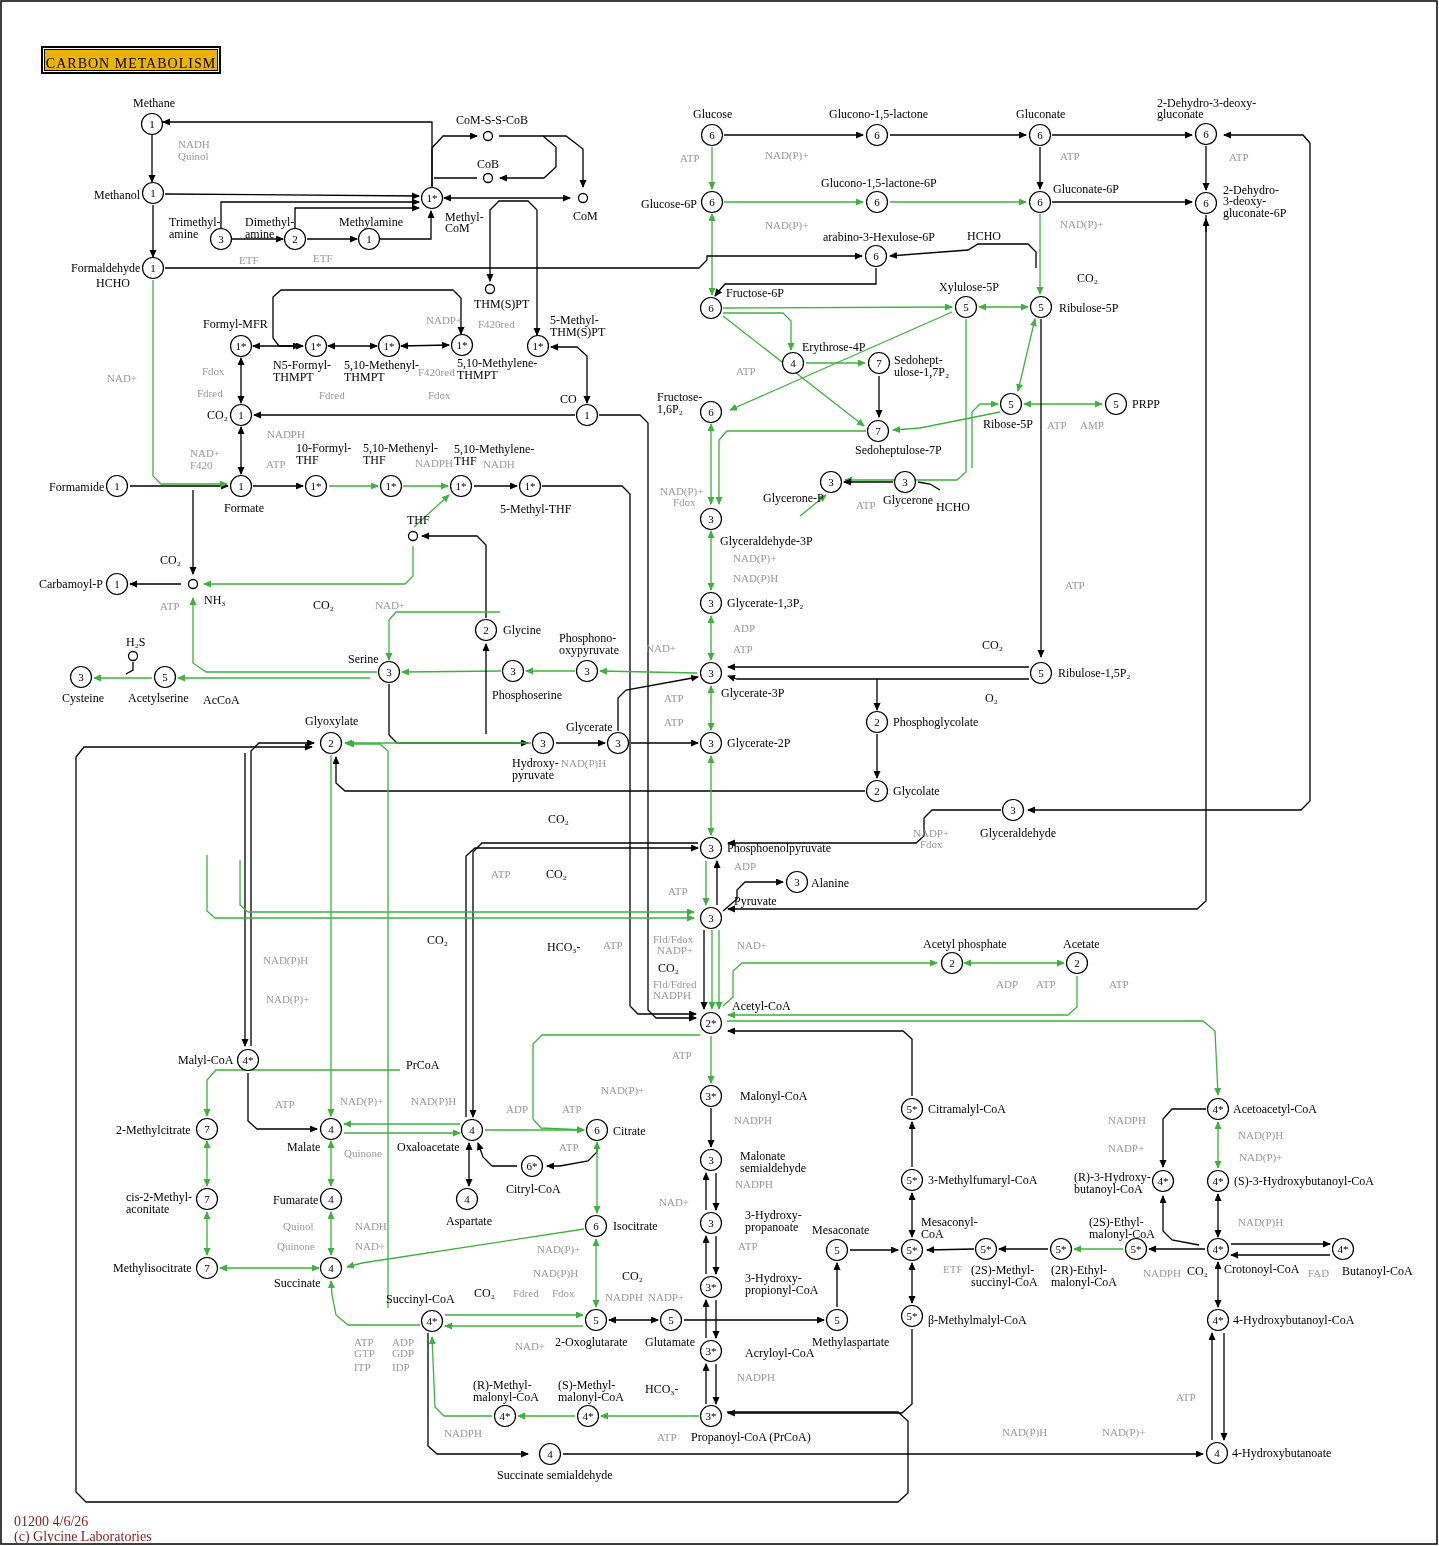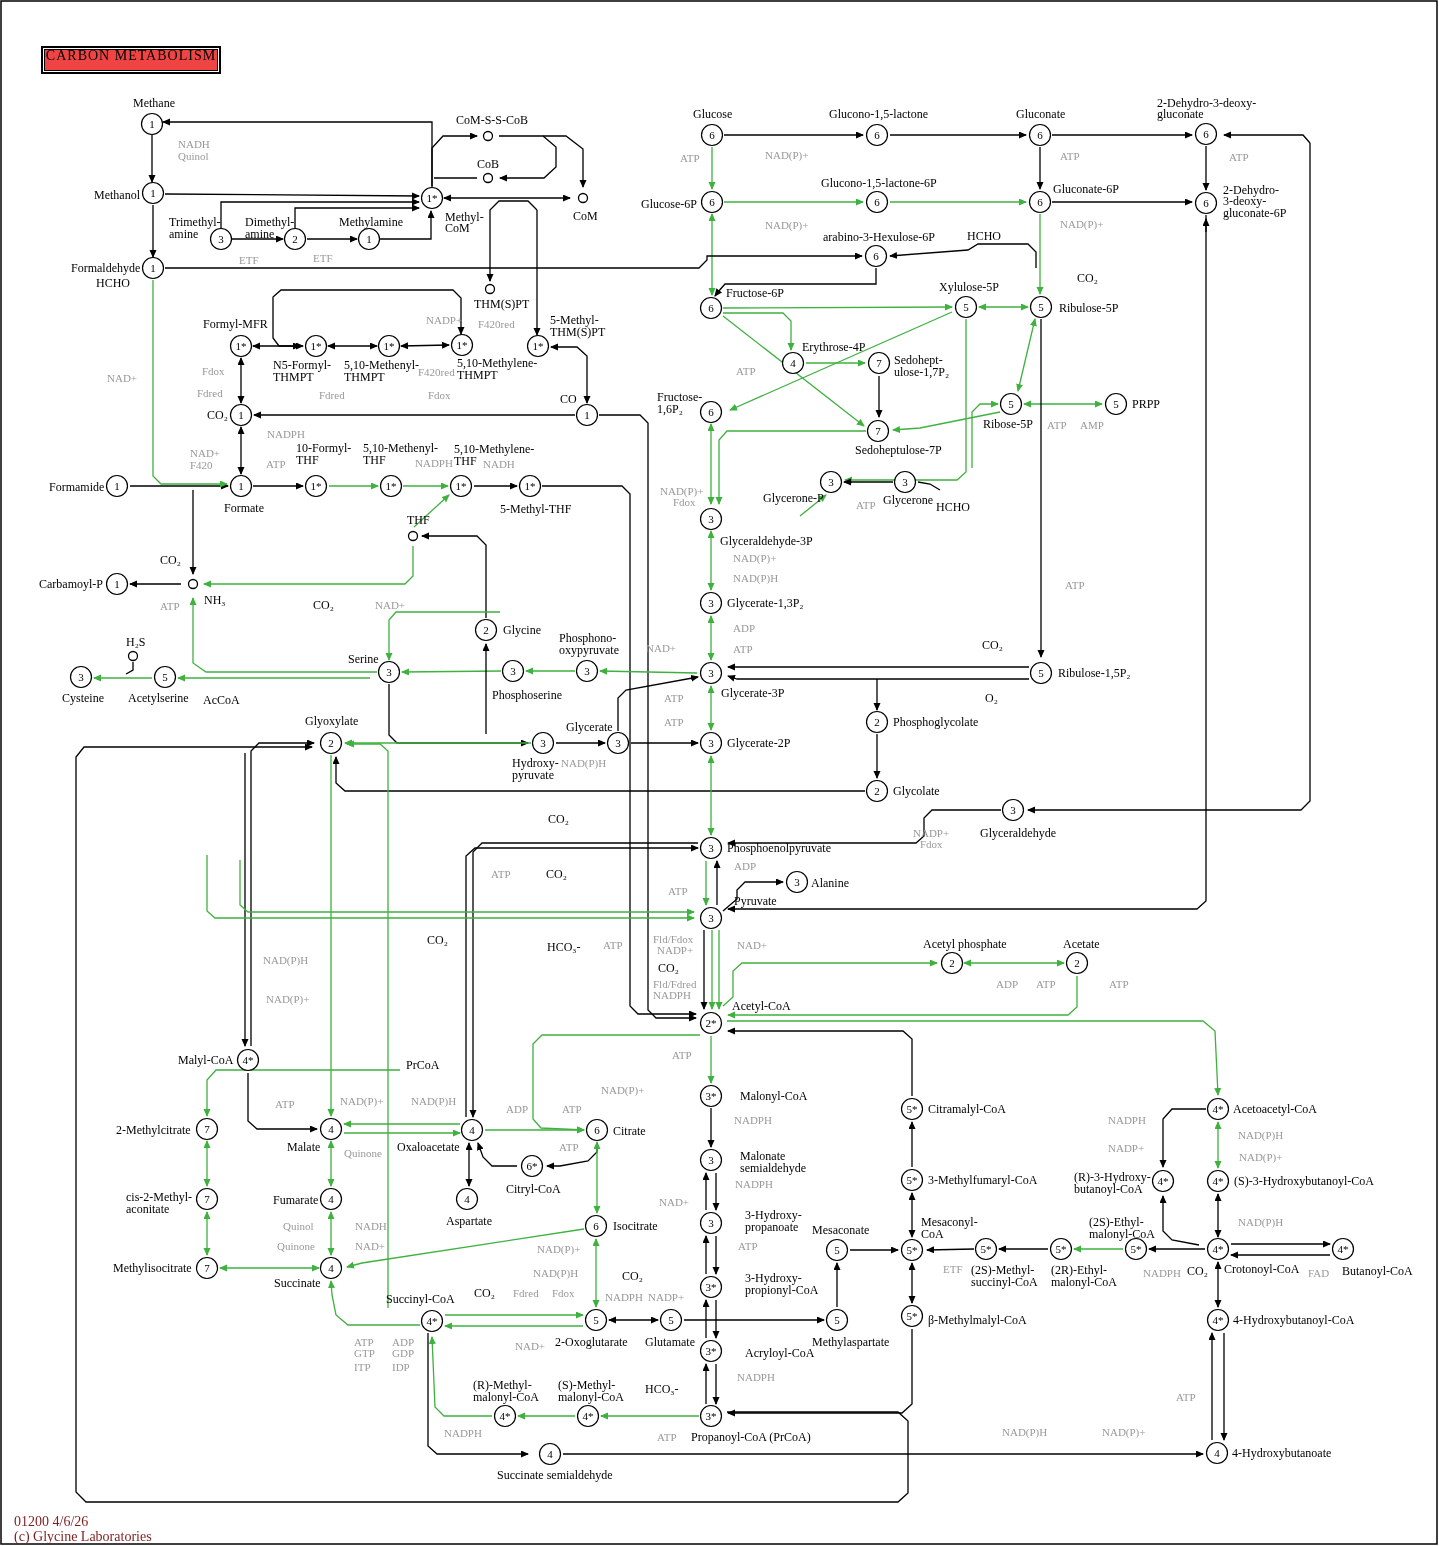--- a/index.html
+++ b/index.html
@@ -1,22 +1,22 @@
 <!DOCTYPE html>
 <html><head>
 <meta charset="utf-8">
 <style>
   html,body{margin:0;padding:0;background:#fff;}
   #stage{position:relative;width:1439px;height:1546px;background:#fff;
          font-family:"Liberation Serif","DejaVu Serif",serif;overflow:hidden;}
   #diagram{position:absolute;left:0;top:0;}
   #title-box{position:absolute;left:41px;top:46px;width:176px;height:24px;
              border:2px solid #000;box-shadow:0 0 0 1px #fff inset,0 0 0 2px #000 inset;
-             display:flex;align-items:flex-start;justify-content:center;
-             font-size:14px;letter-spacing:1px;color:#000;background:#ef4444;}
+             display:flex;align-items:flex-end;justify-content:center;
+             font-size:14px;letter-spacing:1px;color:#000;background:#eab308;}
   #footer{position:absolute;left:14px;top:1514px;font-size:14px;color:#7f1d1d;line-height:1.1;}
   text{font-family:"Liberation Serif","DejaVu Serif",serif;}
   .cl{font-size:12px;fill:#000;}
   .gl{font-size:11px;fill:#999;}
   .nn{font-size:11px;fill:#000;text-anchor:middle;}
 </style>
 </head>
 <body>
 
 <div id="stage">

